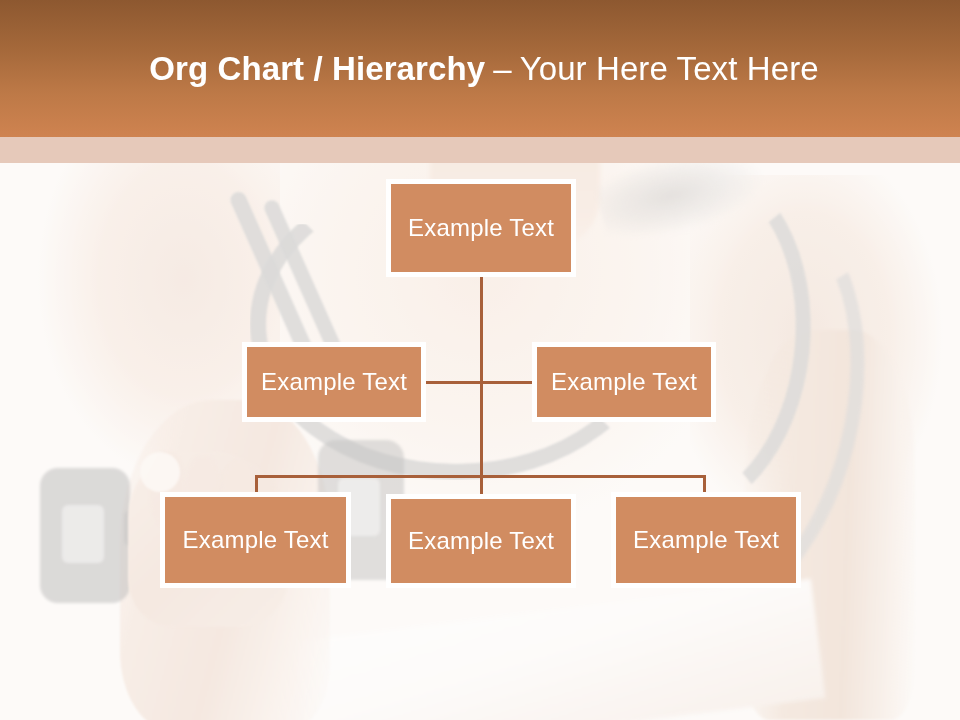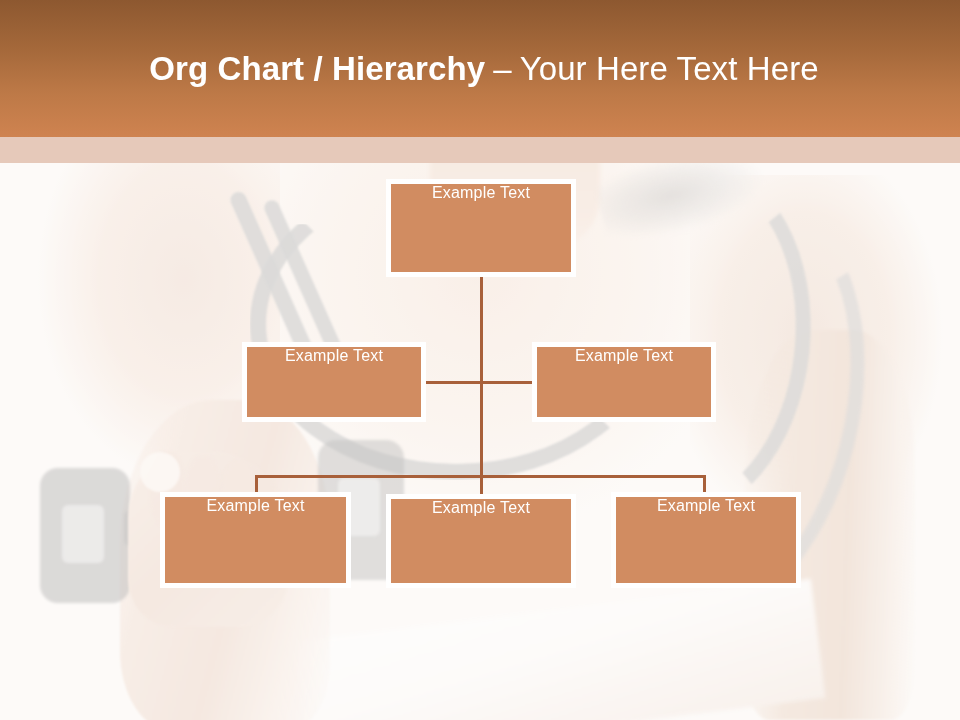--- a/index.html
+++ b/index.html
@@ -266,23 +266,24 @@
   }
   .conn-v { width: 3px; }
   .conn-h { height: 3px; }
 
   .node {
     position: absolute;
     box-sizing: border-box;
     background: #d18c61;
     border: 5px solid #ffffff;
     display: flex;
+    align-items: center;
     justify-content: center;
     color: #ffffff;
-    font-size: 16px;
+    font-size: 24px;
     font-weight: normal;
     letter-spacing: 0.2px;
     text-align: center;
   }
   .node-label {
     pointer-events: none;
   }
 
   
   #node-root   { left: 386px; top: 179px; width: 190px; height: 98px; }

